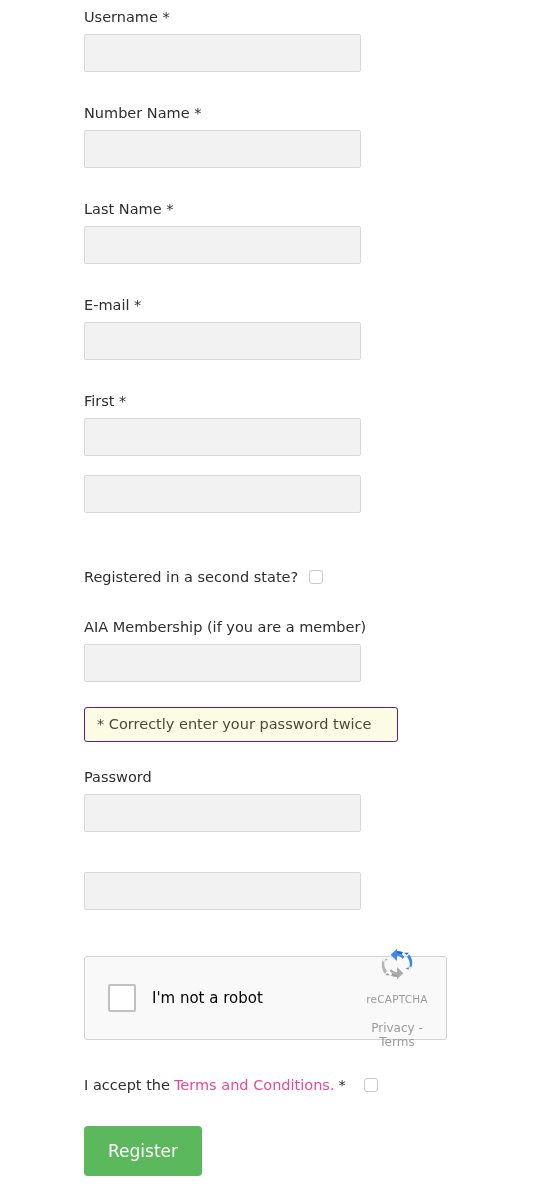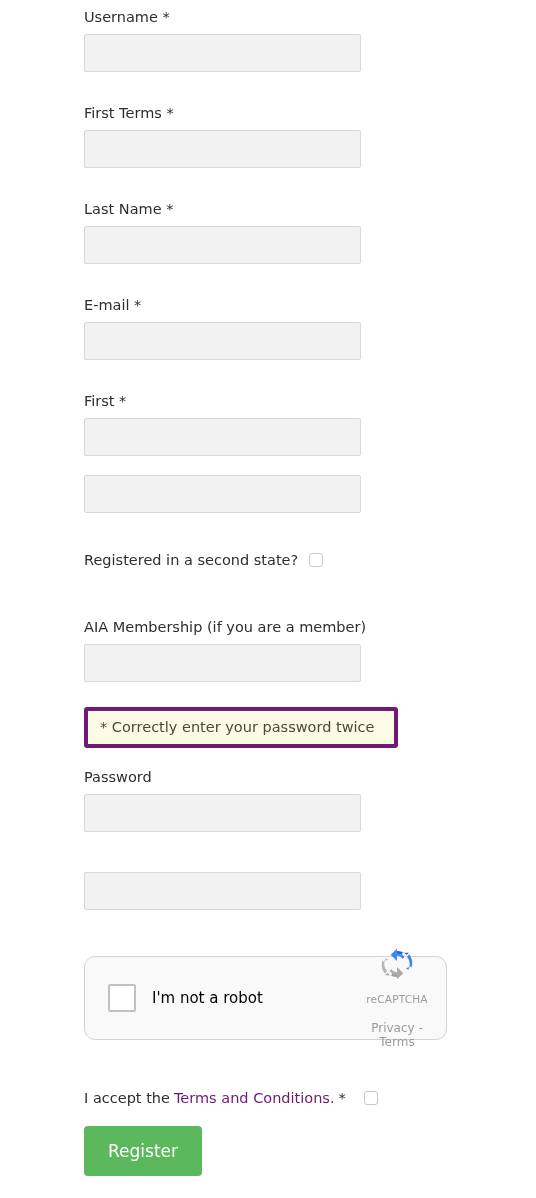--- a/index.html
+++ b/index.html
@@ -62,38 +62,38 @@
     vertical-align: middle;
   }
 
   
   .notice {
     position: absolute;
     left: 0;
     box-sizing: border-box;
     width: 314px;
     background: #fcfbe3;
-    border: 4px solid #701a75;
+    border: 1px solid #701a75;
     border-radius: 3px;
     padding: 7px 12px;
     font-size: 14.5px;
     line-height: 19px;
     color: #4a4a3c;
   }
 
   
   .recaptcha {
     position: absolute;
     left: 0;
     box-sizing: border-box;
     width: 363px;
     height: 84px;
     background: #f9f9f9;
     border: 1px solid #d3d3d3;
-    border-radius: 11px;
+    border-radius: 3px;
     display: flex;
     align-items: center;
   }
   .rc-check {
     box-sizing: border-box;
     width: 28px;
     height: 28px;
     margin-left: 23px;
     background: #ffffff;
     border: 2px solid #c1c1c1;
@@ -130,23 +130,23 @@
     position: absolute;
     left: 0;
     display: flex;
     align-items: center;
     font-size: 14.5px;
     color: #2e2e2e;
     white-space: nowrap;
     text-align: right;
   }
   .terms-link {
-    color: #701a75;
+    color: #ec4899;
     text-decoration: none;
-    margin: 13px 4px;
+    margin: 0 4px;
   }
   .terms-row .cbox { margin-left: 18px; }
 
   .btn-register {
     position: absolute;
     left: 0;
     box-sizing: border-box;
     width: 118px;
     height: 50px;
     background: #5cb85c;
@@ -162,21 +162,21 @@
 <body>
 
 <div class="form-root">
 
   <div class="field-group" style="top:8px;">
     <div class="field-label">Username *</div>
     <input class="text-input" style="margin-top: 8px;" type="text" value="">
   </div>
 
   <div class="field-group" style="top:104px;">
-    <div class="field-label">First Terms *</div>
+    <div class="field-label">Number Name *</div>
     <input class="text-input" style="margin-top: 8px;" type="text" value="">
   </div>
 
   <div class="field-group" style="top:200px;">
     <div class="field-label">Last Name *</div>
     <input class="text-input" style="margin-top: 8px;" type="text" value="">
   </div>
 
   <div class="field-group" style="top:296px;">
     <div class="field-label">E-mail *</div>
@@ -185,21 +185,21 @@
 
   <div class="field-group" style="top:392px;">
     <div class="field-label">First *</div>
     <input class="text-input" style="margin-top: 8px;" type="text" value="">
   </div>
 
   <div class="field-group" style="top:467px;">
     <input class="text-input" style="margin-top: 8px;" type="text" value="">
   </div>
 
-  <div class="inline-row" style="top:551px;">
+  <div class="inline-row" style="top:568px;">
     <span class="field-label">Registered in a second state?</span>
     <span class="cbox" style="margin-left:11px;"></span>
   </div>
 
   <div class="field-group" style="top:618px;">
     <div class="field-label">AIA Membership (if you are a member)</div>
     <input class="text-input" style="margin-top: 8px;" type="text" value="">
   </div>
 
   <div class="notice" style="top:707px;">* Correctly enter your password twice</div>

